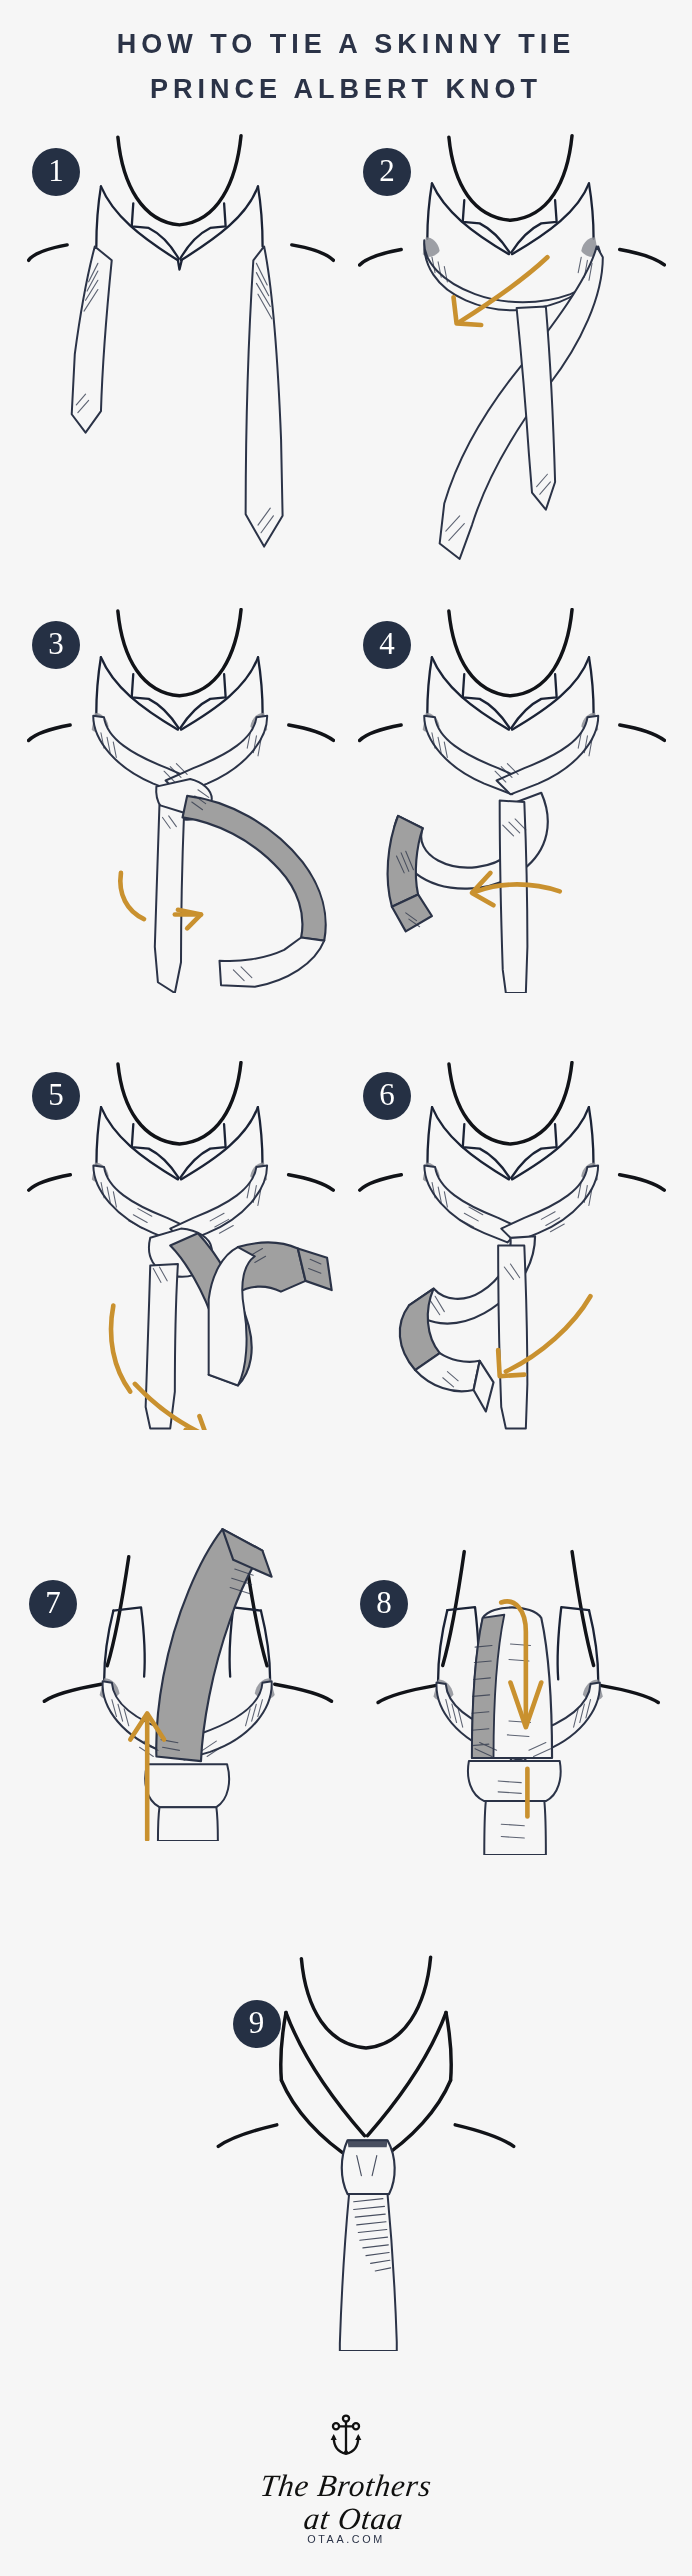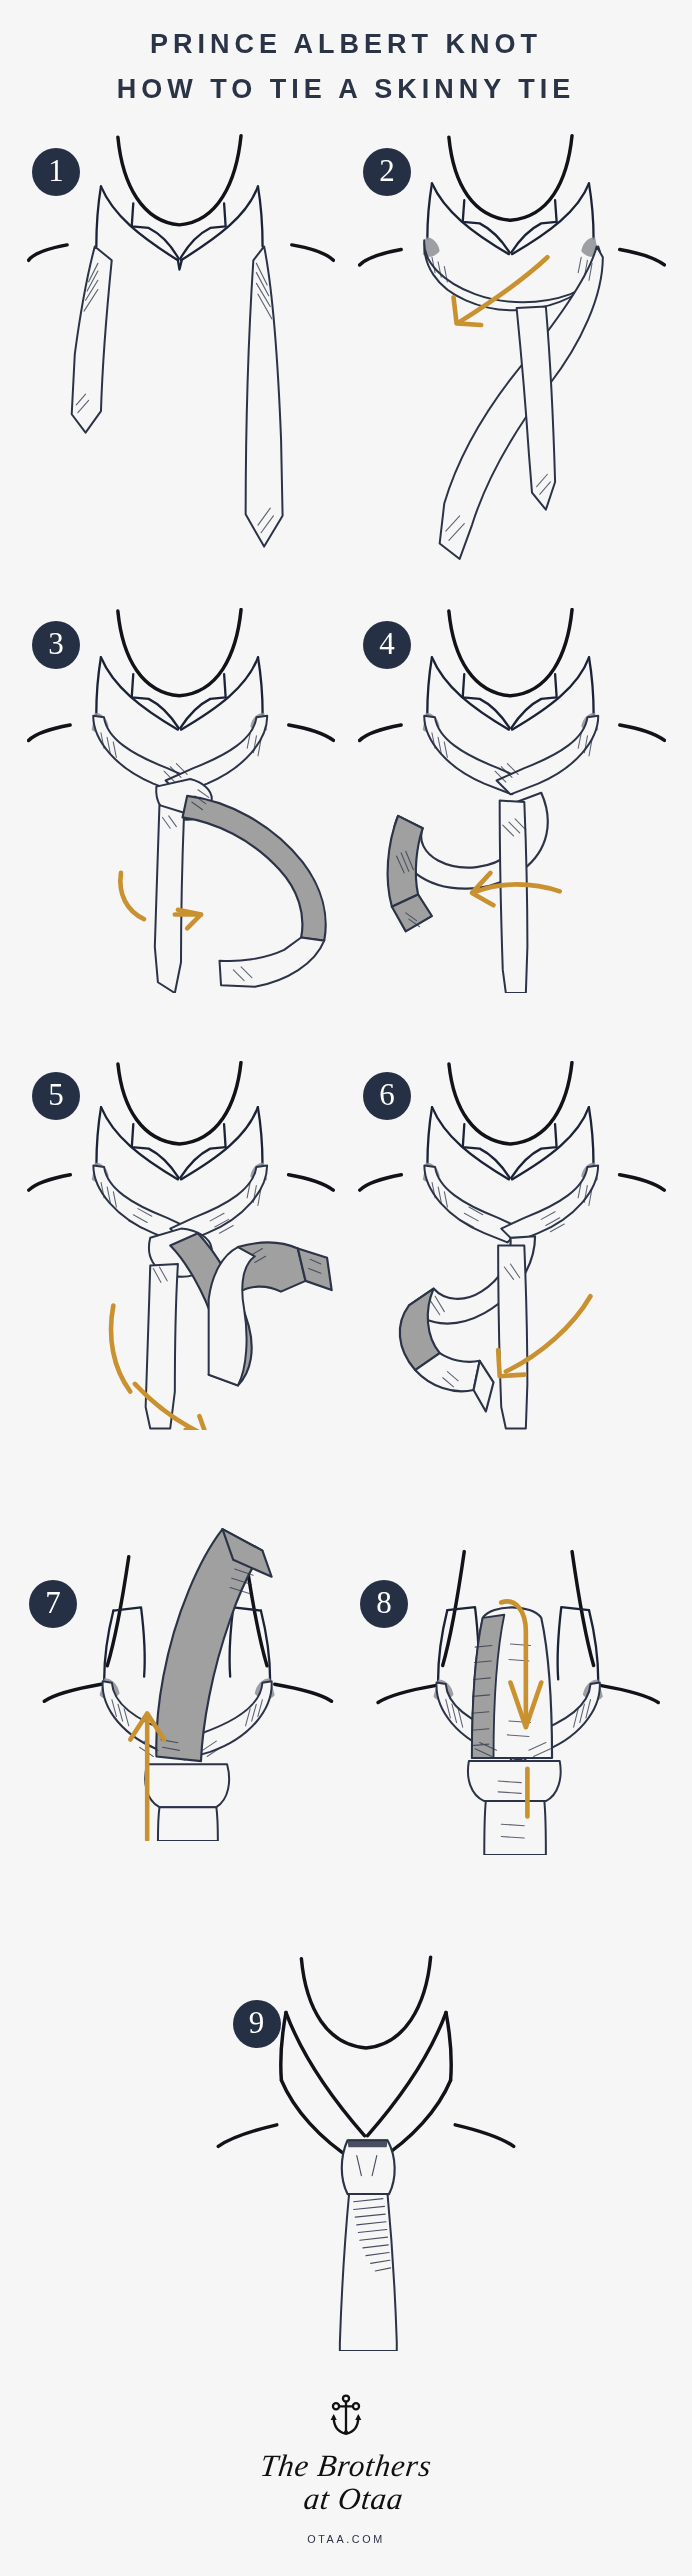--- a/index.html
+++ b/index.html
@@ -108,35 +108,34 @@
     transform: skewX(-7deg);
   }
   .brand-line2 {
     font-size: 31px;
     letter-spacing: 0.8px;
     display: block;
     transform: skewX(-7deg) translateX(7.7px);
     margin-top: 3.1px;
   }
   .brand-url {
-    margin-top: 20px;
     font-family: "Liberation Sans", sans-serif;
     font-size: 10.8px;
     letter-spacing: 2.6px;
     color: #2b3347;
   }
 </style>
 </head>
 <body>
 
 <div class="page">
 
   <div class="title-block">
+    <div class="title-line">HOW TO TIE A SKINNY TIE</div>
     <div class="title-line">PRINCE ALBERT KNOT</div>
-    <div class="title-line">HOW TO TIE A SKINNY TIE</div>
   </div>
 
   <div class="steps">
 
     <div class="row r1">
 
       <div class="cell">
         <div class="badge" style="left:17px; top:17px;">
           <span class="badge-num">1</span>
         </div>

